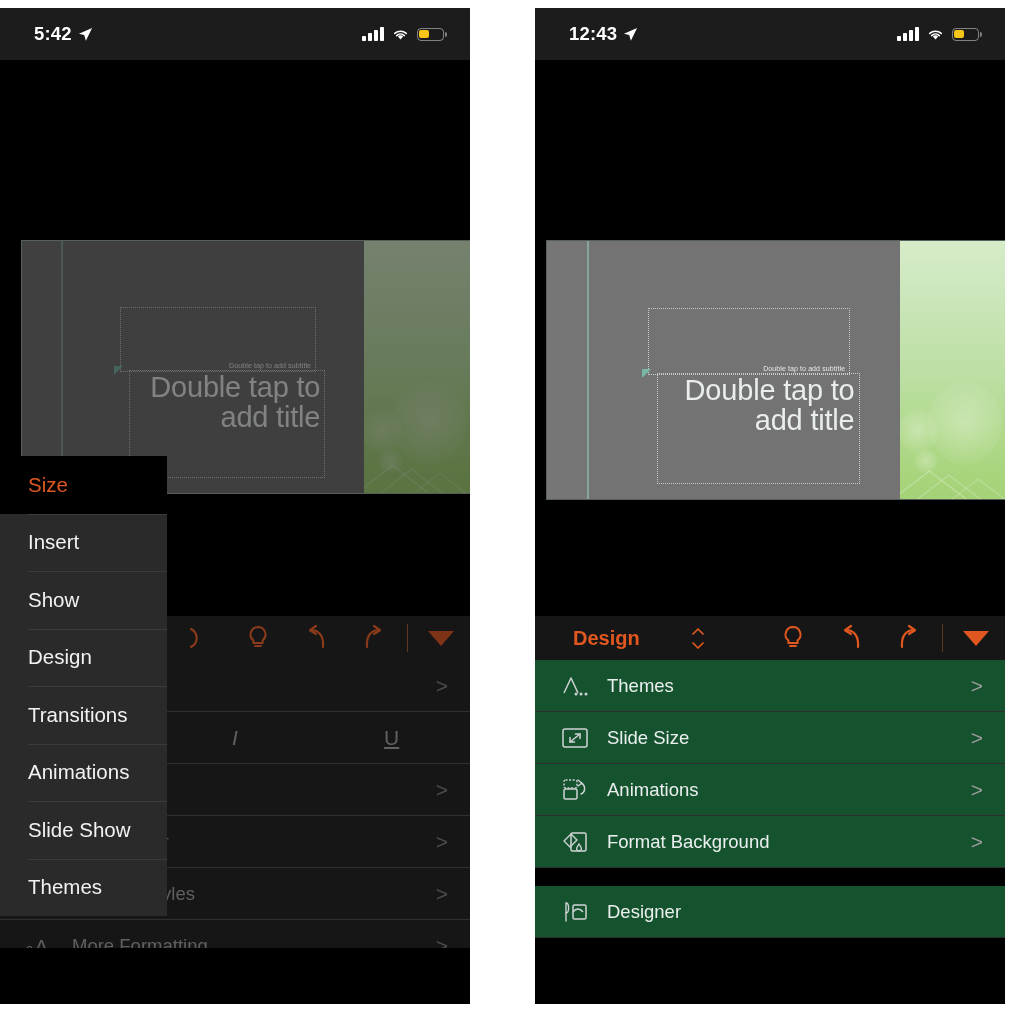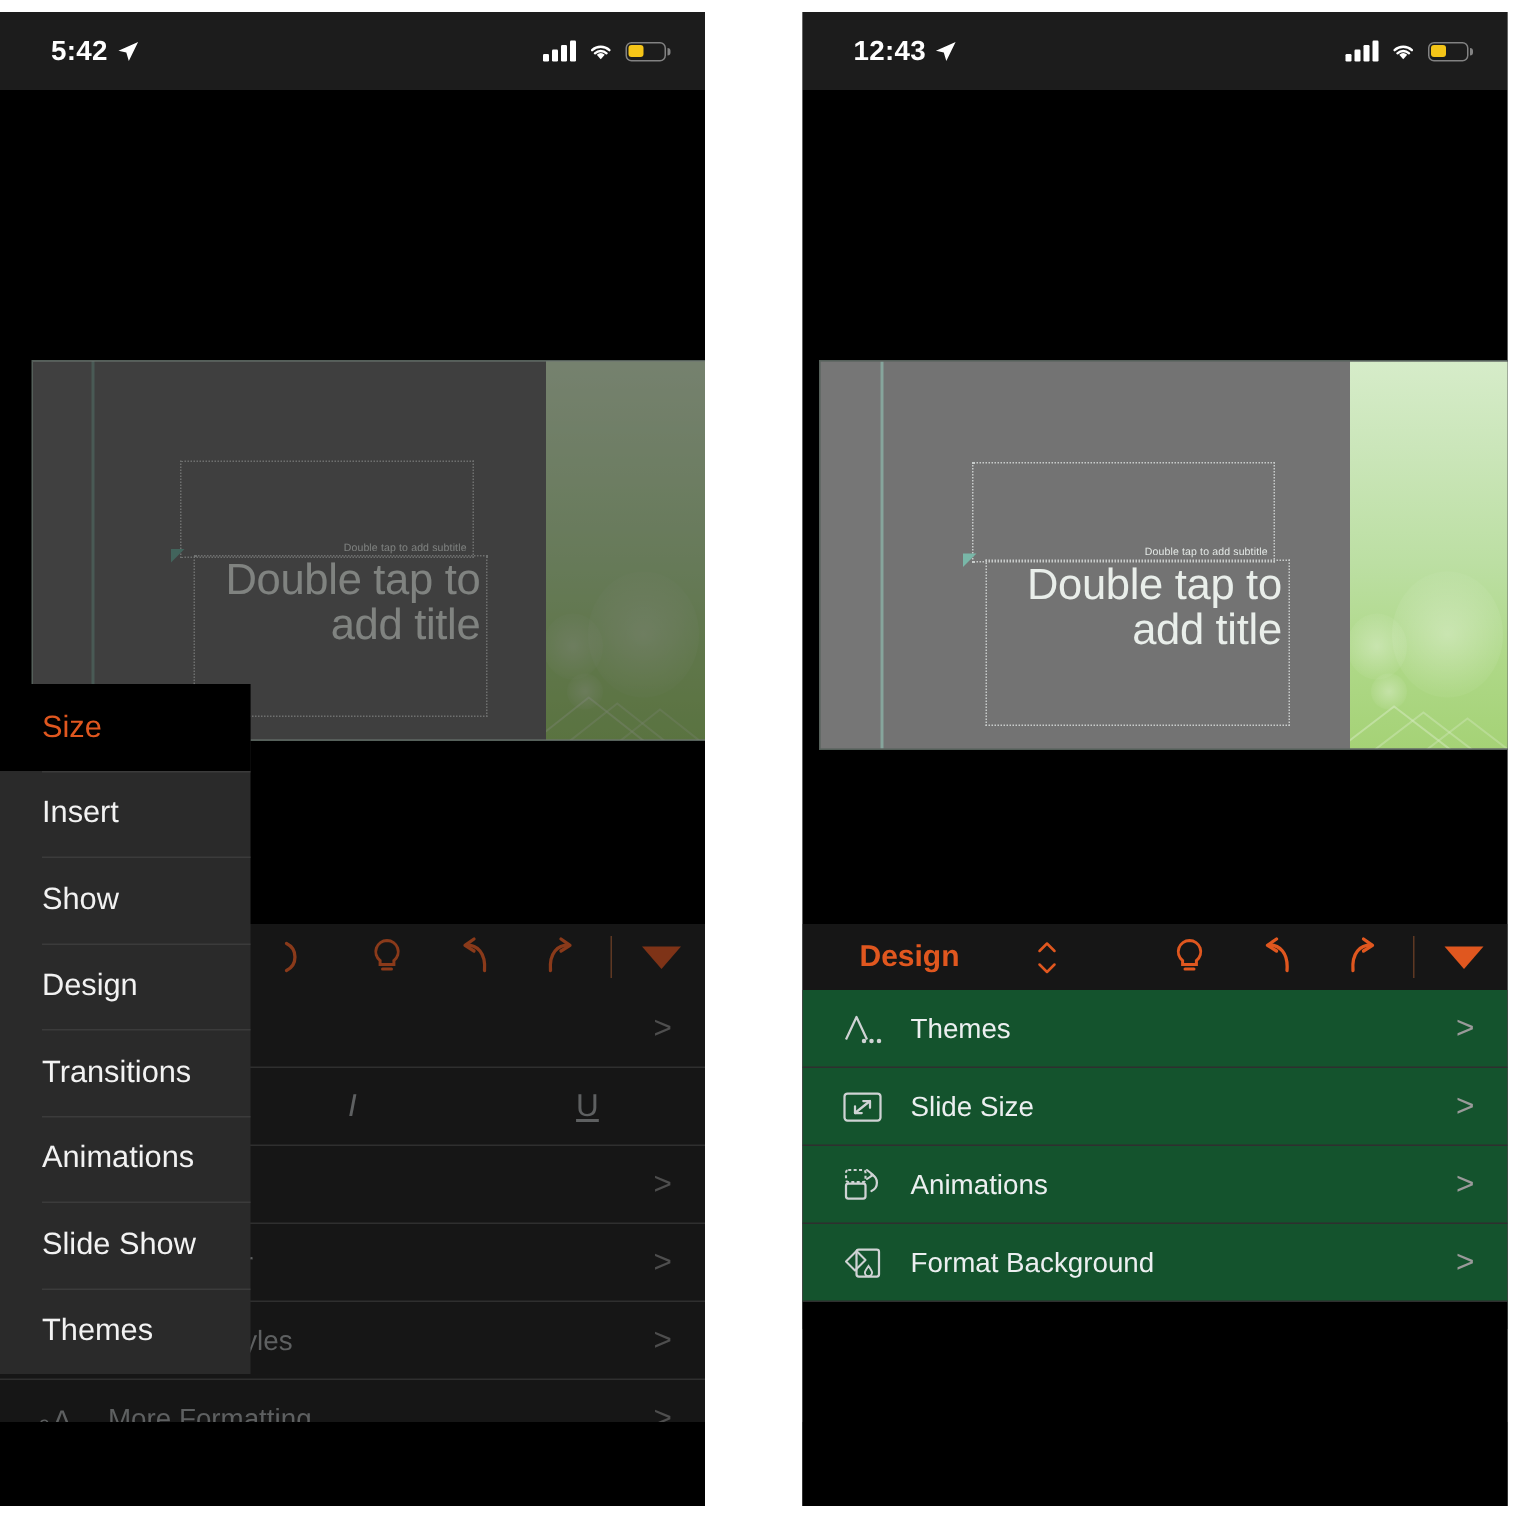--- a/index.html
+++ b/index.html
@@ -477,20 +477,32 @@
             <svg width="30" height="26" viewBox="0 0 30 26">
               <rect x="10" y="4" width="15" height="18" rx="1.5" stroke="#cfd3d4" stroke-width="1.5" fill="none"></rect>
               <path d="M3 12 L10 5 L16 11 L9 18 Z" stroke="#cfd3d4" stroke-width="1.4" fill="none" stroke-linejoin="round"></path>
               <path d="M18 15 c1.6 2.4 2.4 3.4 2.4 4.4 a2.4 2.4 0 0 1-4.8 0 c0-1 .8-2 2.4-4.4Z" stroke="#cfd3d4" stroke-width="1.3" fill="none"></path>
             </svg>
           </span>
           <span class="olabel">Format Background</span>
           <span class="chev">&gt;</span>
         </div>
         <div class="gap-row"></div>
+        <div class="optrow nochev">
+          <span class="oicon">
+            <svg width="30" height="26" viewBox="0 0 30 26">
+              <path d="M5 4 c2 0 2.6 2.4 2.6 5 S7 14 5 14 c0-3 0-7 0-10Z" stroke="#cfd3d4" stroke-width="1.4" fill="none"></path>
+              <path d="M5 14 L5 22" stroke="#cfd3d4" stroke-width="1.4" stroke-linecap="round"></path>
+              <rect x="12" y="6" width="13" height="14" rx="1.5" stroke="#cfd3d4" stroke-width="1.5" fill="none"></rect>
+              <path d="M12 13 c3-4 7-4 10 0" stroke="#cfd3d4" stroke-width="1.4" fill="none"></path>
+            </svg>
+          </span>
+          <span class="olabel">Designer</span>
+
+        </div>
       </div>
 
       <div class="bottom-black"></div>
       <div class="home-ind"></div>
     </div>
   </div>
 
 </div>
 
 </body></html>

